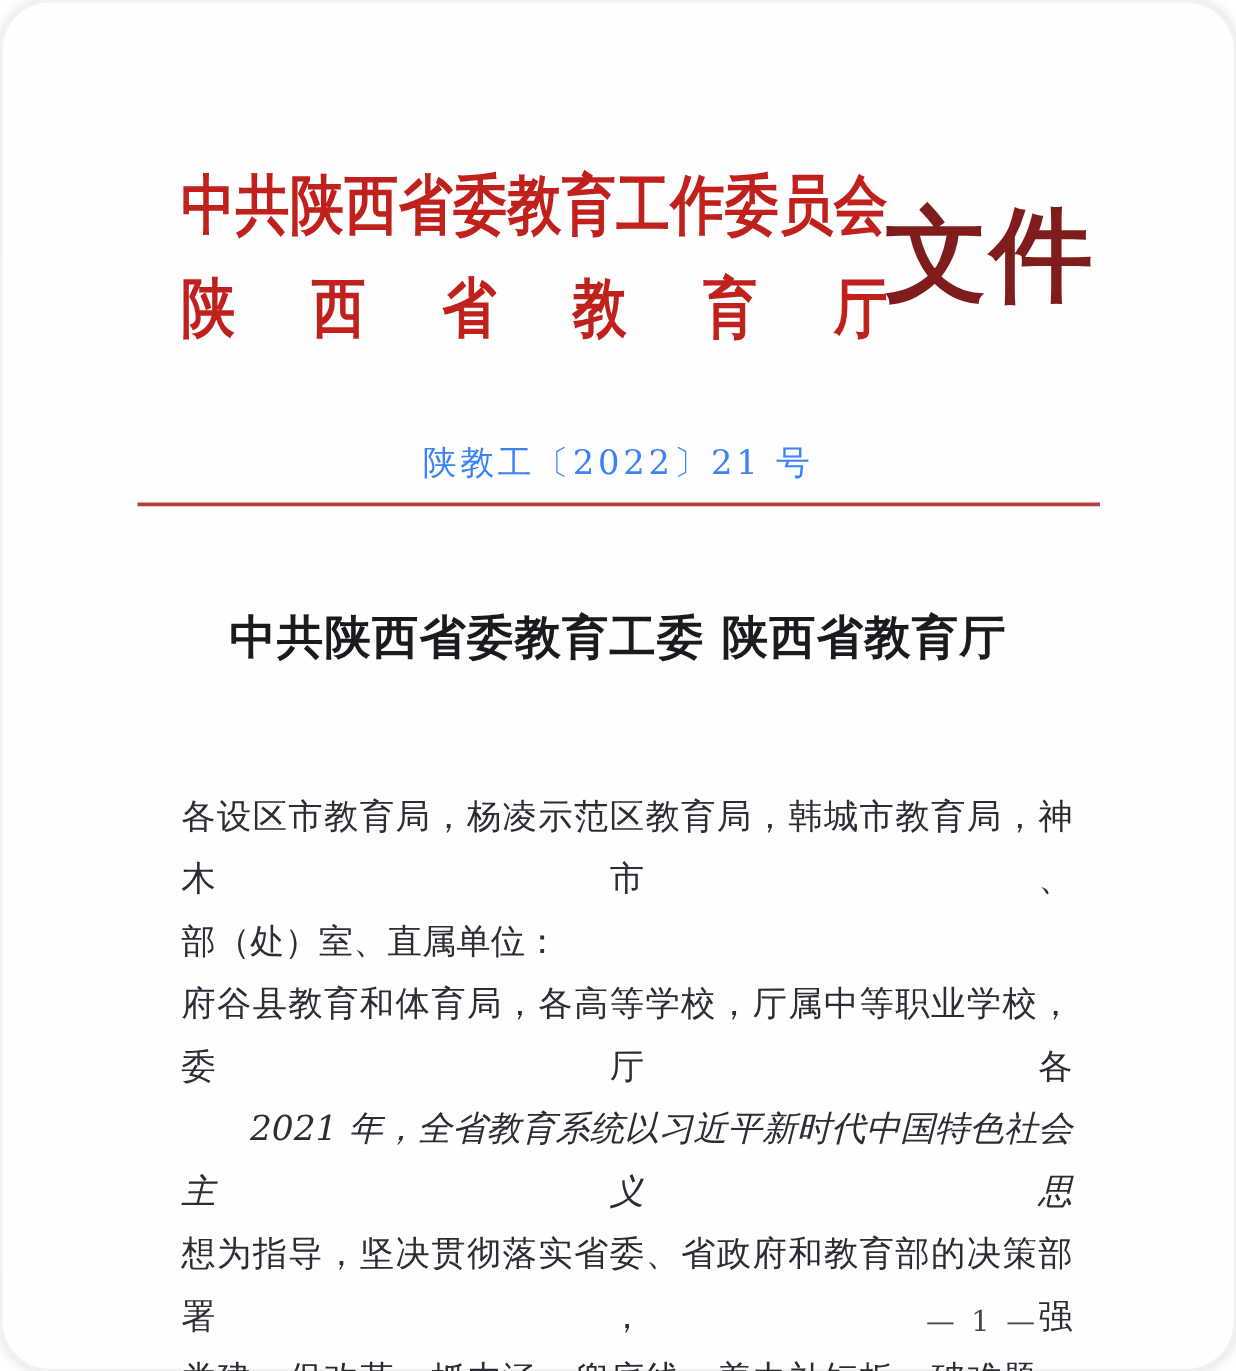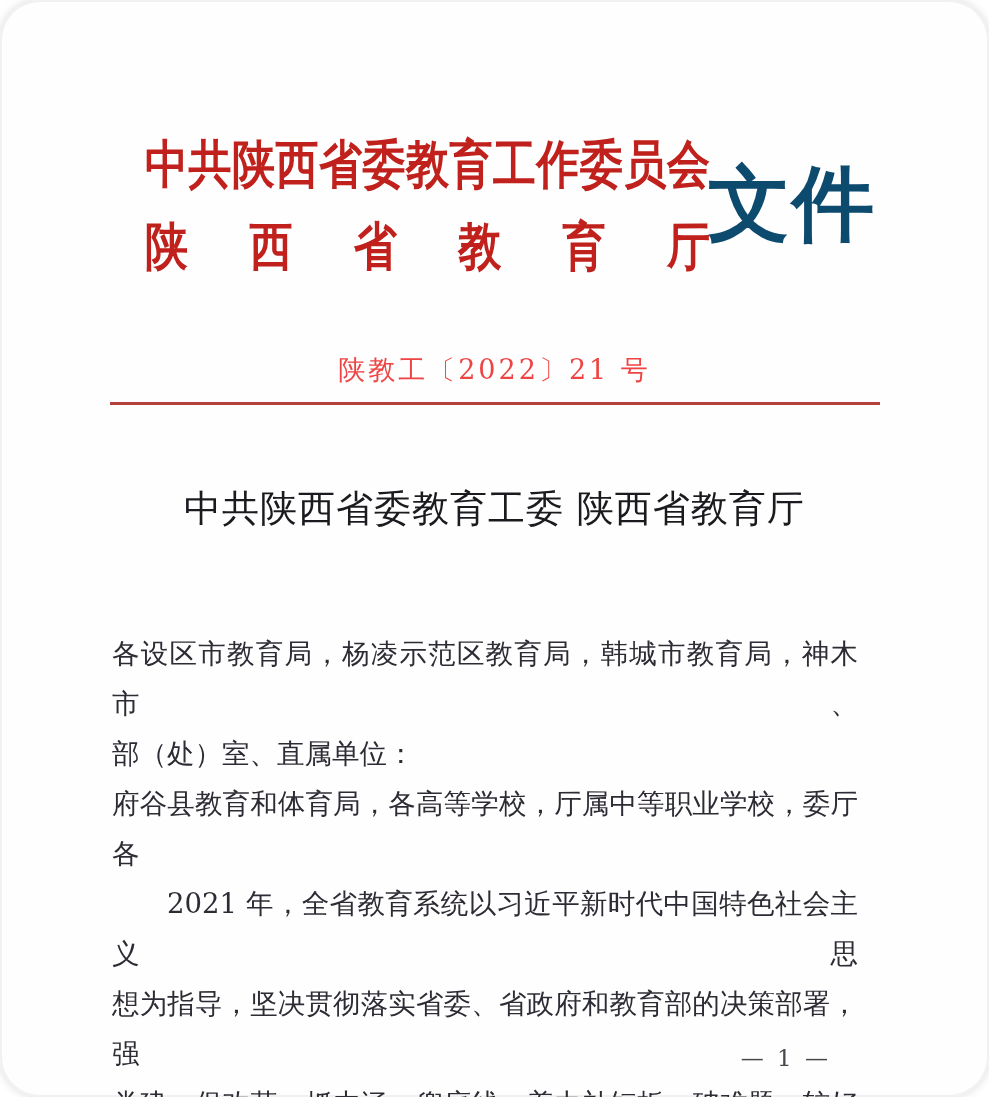--- a/index.html
+++ b/index.html
@@ -28,64 +28,65 @@
     display: flex; justify-content: space-between;
     font-weight: bold;
     font-size: 43px;
     transform: scaleY(1.2);
     transform-origin: top left;
     white-space: nowrap;
   }
   .org-line2 { margin-top: 24px; }
   .doc-type {
     position: absolute; left: 708px; top: 150px;
-    color: #0c4a6e;
+    color: #7f1d1d;
     font-weight: bold;
     font-size: 82px;
     letter-spacing: 2px;
     white-space: nowrap;
   }
 
   
   .doc-number {
     position: absolute; left: 0; right: 0; top: 352px;
     text-align: center;
     font-size: 27px;
-    color: #ef4444;
+    color: #3b82f6;
     letter-spacing: 3px;
   }
   .red-rule {
     position: absolute; left: 110px; top: 402px;
     width: 770px; height: 3px;
     background: #b5413f;
   }
 
   
   .title-block {
     position: absolute; left: 0; right: 0; top: 478px;
     text-align: center;
     color: #1a1a1f;
-    font-weight: normal;
+    font-weight: bold;
   }
   .title-line { font-size: 37px; line-height: 62px; letter-spacing: 1px; }
 
   
   .body-block {
     position: absolute; left: 112px; top: 628px;
     width: 746px;
     color: #2c2c34;
     font-size: 27.5px;
     line-height: 50px;
   }
   .body-line {
     text-align: justify;
     text-align-last: justify;
+    margin-left: 33px;
   }
   .body-line.short { text-align-last: left; }
-  .body-line.indent { text-indent: 2em; }
+  .body-line.indent { text-indent: 2em; font-style: italic; }
 
   
   .page-number {
     position: absolute; top: 1045px; right: 158px;
     font-size: 23px;
     color: #47474d;
     letter-spacing: 3px;
     white-space: nowrap;
   }
 </style>

